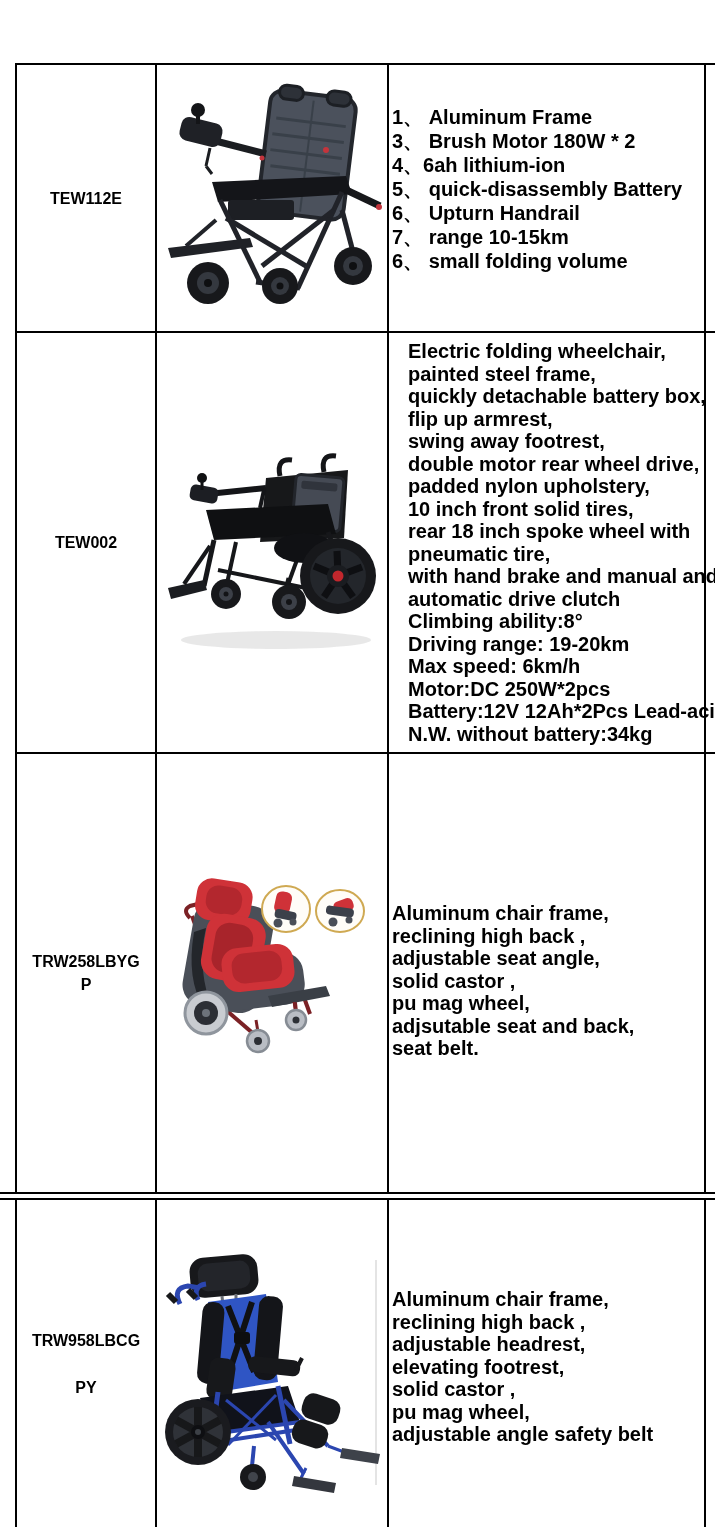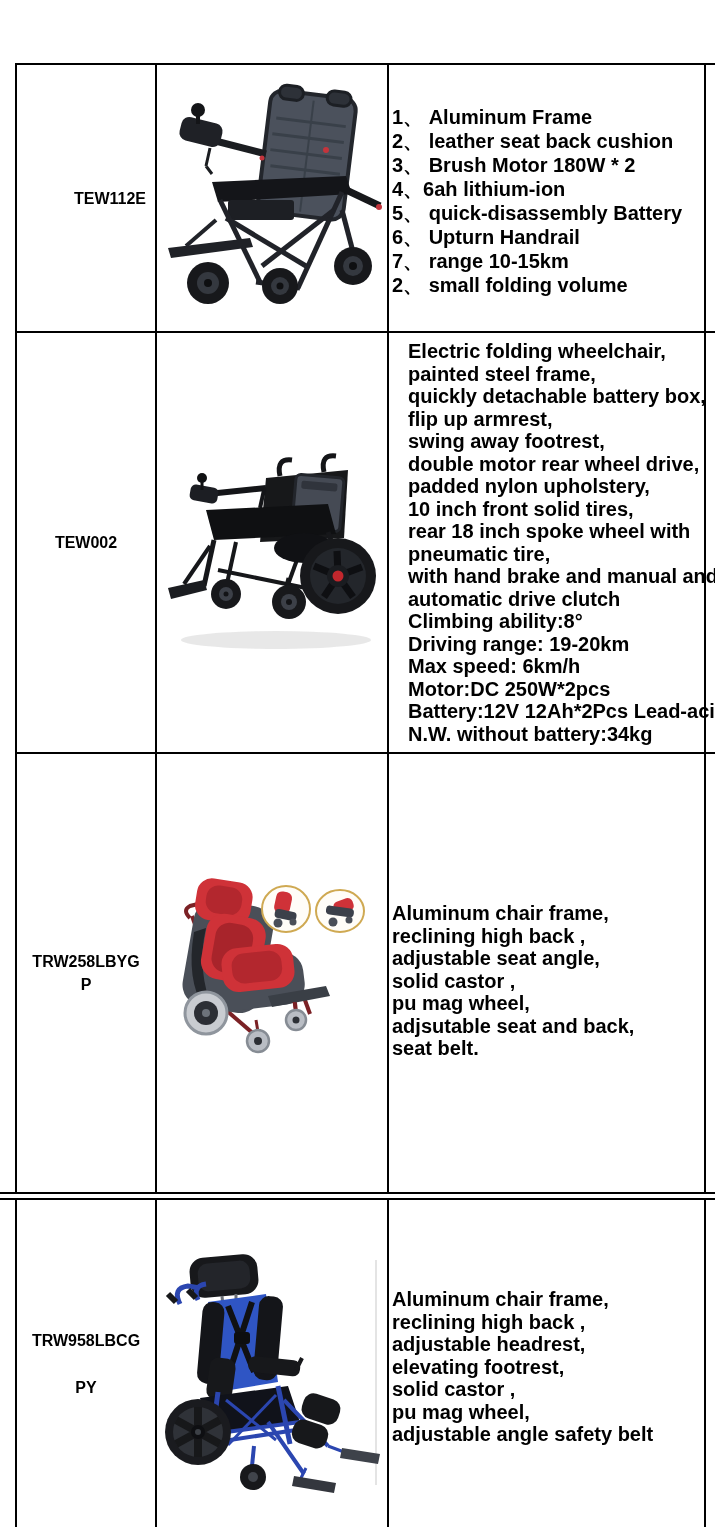--- a/index.html
+++ b/index.html
@@ -27,21 +27,21 @@
   <div class="vl" style="left:15px;top:63px;width:2px;height:1131px;"></div>
   <div class="vl" style="left:155px;top:63px;width:2px;height:1131px;"></div>
   <div class="vl" style="left:387px;top:63px;width:2px;height:1131px;"></div>
   <div class="vl" style="left:704px;top:63px;width:2px;height:1131px;"></div>
 
   <div class="vl" style="left:15px;top:1198px;width:2px;height:329px;"></div>
   <div class="vl" style="left:155px;top:1198px;width:2px;height:329px;"></div>
   <div class="vl" style="left:387px;top:1198px;width:2px;height:329px;"></div>
   <div class="vl" style="left:704px;top:1198px;width:2px;height:329px;"></div>
 
-  <div class="model" style="left:17px;top:65px;width:138px;height:266px;padding-left:24px;">
+  <div class="model" style="left:17px;top:65px;width:138px;height:266px;">
       <div class="fline">TEW112E</div>
     </div>
 
   <svg class="photo" style="left:156px;top:70px;" width="232" height="262" viewBox="0 0 232 262">
     <g transform="rotate(7 150 85)">
       <rect x="108" y="24" width="86" height="122" rx="12" fill="#4b515c" stroke="#23262c" stroke-width="4"></rect>
       <rect x="116" y="18" width="24" height="14" rx="7" fill="#2d3138" stroke="#1c1f24" stroke-width="3"></rect>
       <rect x="164" y="18" width="24" height="14" rx="7" fill="#2d3138" stroke="#1c1f24" stroke-width="3"></rect>
       <path d="M116 52 h70 M114 68 h72 M114 84 h72 M116 100 h70 M118 116 h66" stroke="#394049" stroke-width="3" fill="none"></path>
       <path d="M151 30 v112" stroke="#394049" stroke-width="2"></path>
@@ -73,27 +73,26 @@
       <circle cx="124" cy="216" r="3.5" fill="#0e0f11"></circle>
     <circle cx="197" cy="196" r="19" fill="#17181b"></circle>
       <circle cx="197" cy="196" r="10" fill="#34383f"></circle>
       <circle cx="197" cy="196" r="4" fill="#0e0f11"></circle>
     <circle cx="170" cy="80" r="3" fill="#c4343c"></circle>
       <circle cx="106" cy="88" r="2.5" fill="#c4343c"></circle>
   </svg>
 
   <div class="feat lh24" style="left:392px;top:105px;width:310px;">
       <div class="fline">1、 Aluminum Frame</div>
-      <div class="fline">2、 leather seat back cushion</div>
       <div class="fline">3、 Brush Motor 180W * 2</div>
       <div class="fline">4、6ah lithium-ion</div>
       <div class="fline">5、 quick-disassembly Battery</div>
       <div class="fline">6、 Upturn Handrail</div>
       <div class="fline">7、 range 10-15km</div>
-      <div class="fline">2、 small folding volume</div>
+      <div class="fline">6、 small folding volume</div>
     </div>
 
   <div class="model" style="left:17px;top:333px;width:138px;height:419px;">
       <div class="fline">TEW002</div>
     </div>
 
   <svg class="photo" style="left:156px;top:430px;" width="232" height="240" viewBox="0 0 232 240">
     <ellipse cx="120" cy="210" rx="95" ry="9" fill="#dcdcdc" opacity="0.65"></ellipse>
     <path d="M124 46 q-4 -18 12 -16 M168 42 q-4 -18 12 -16" stroke="#141518" stroke-width="5" fill="none"></path>
     <polygon points="110,48 192,40 188,108 104,112" fill="#17181a"></polygon>

